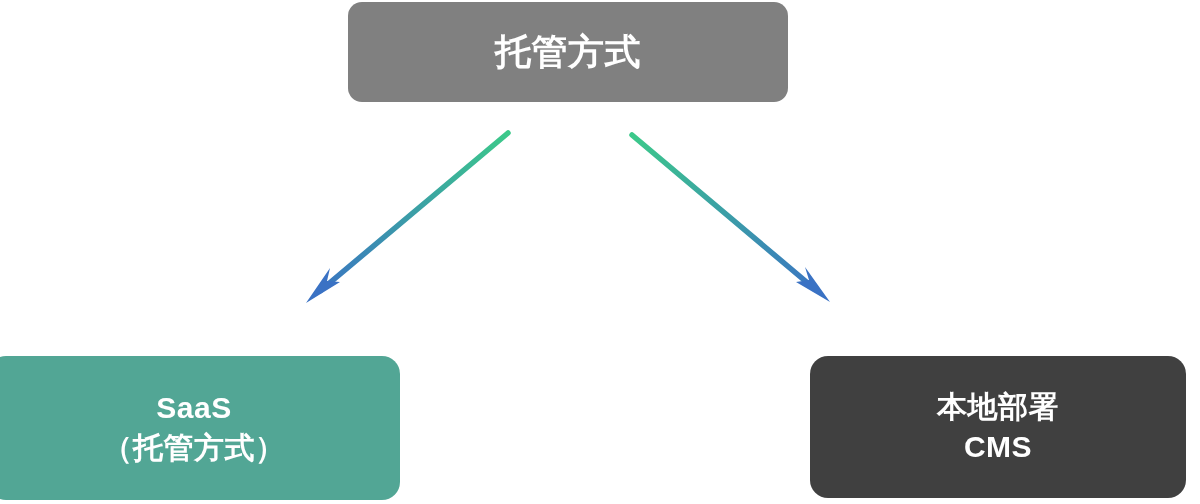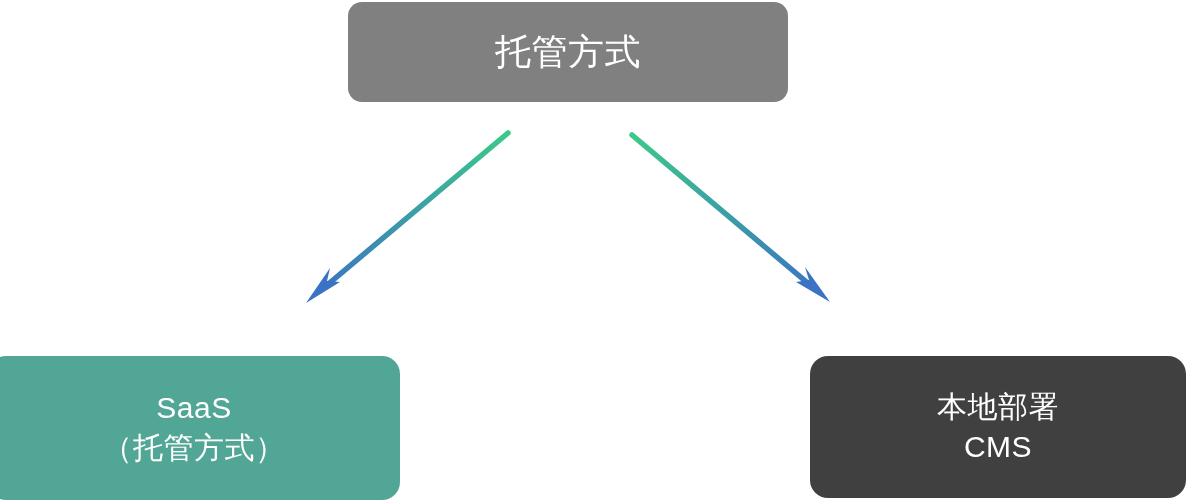--- a/index.html
+++ b/index.html
@@ -19,20 +19,21 @@
     position: absolute;
     display: flex;
     align-items: center;
     justify-content: center;
     text-align: center;
     color: #ffffff;
     box-sizing: border-box;
     line-height: 1.32;
     white-space: pre-line;
     letter-spacing: 0.5px;
+    font-weight: bold;
   }
   #node-root {
     left: 348px;
     top: 2px;
     width: 440px;
     height: 100px;
     background: #808080;
     border-radius: 14px;
     font-size: 36px;
   }

